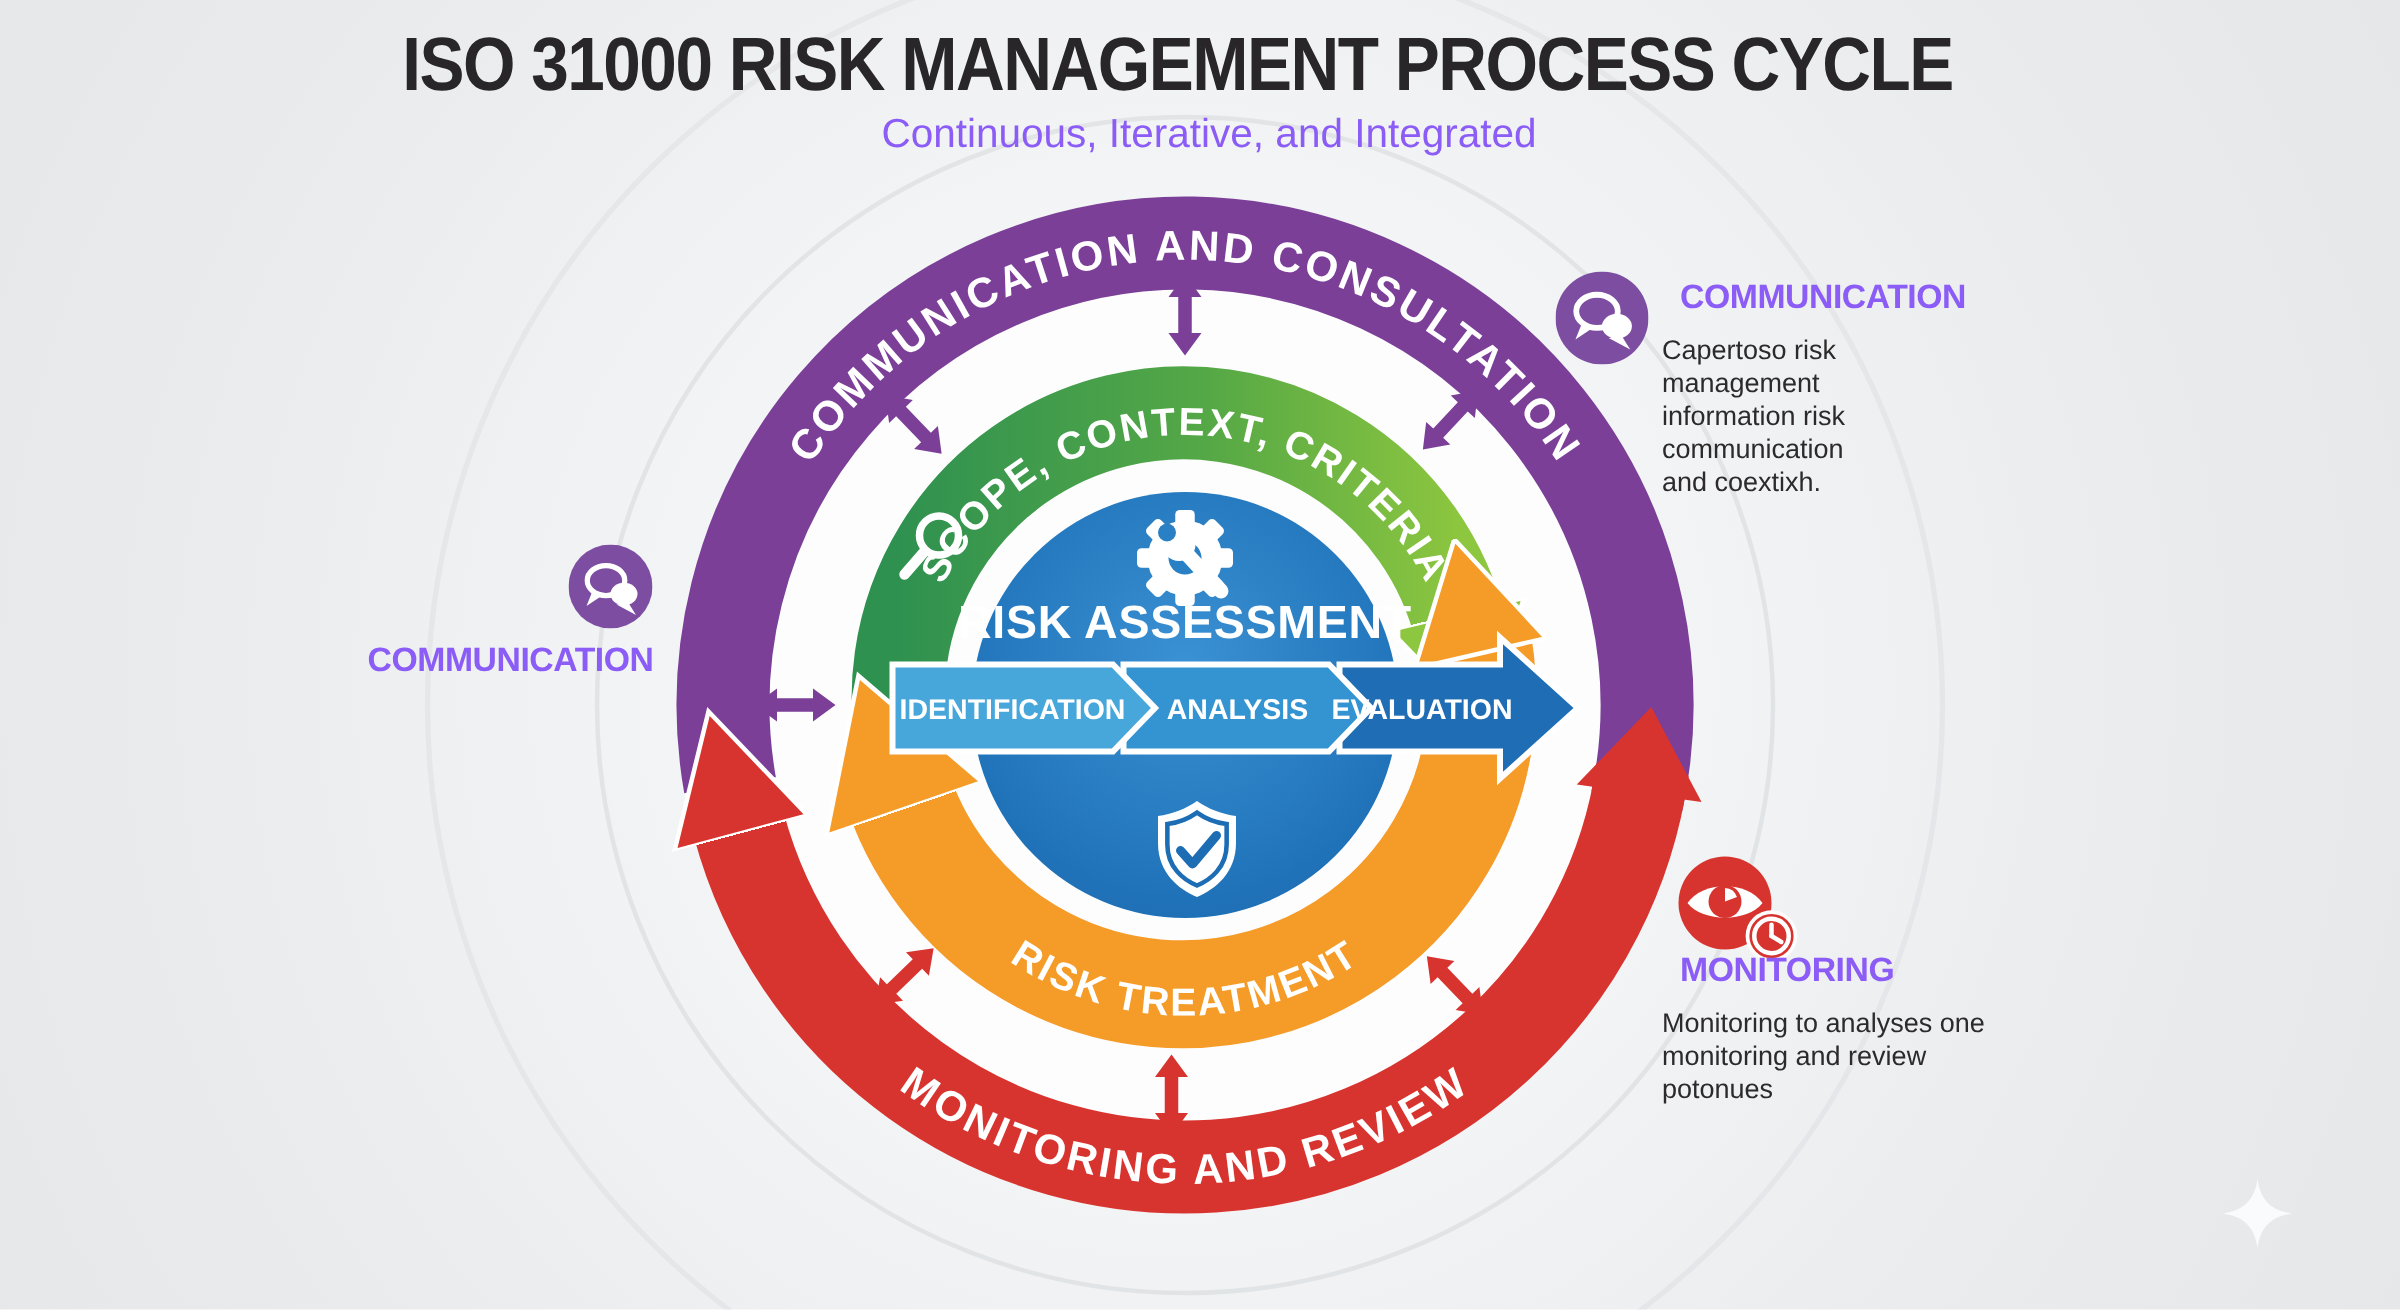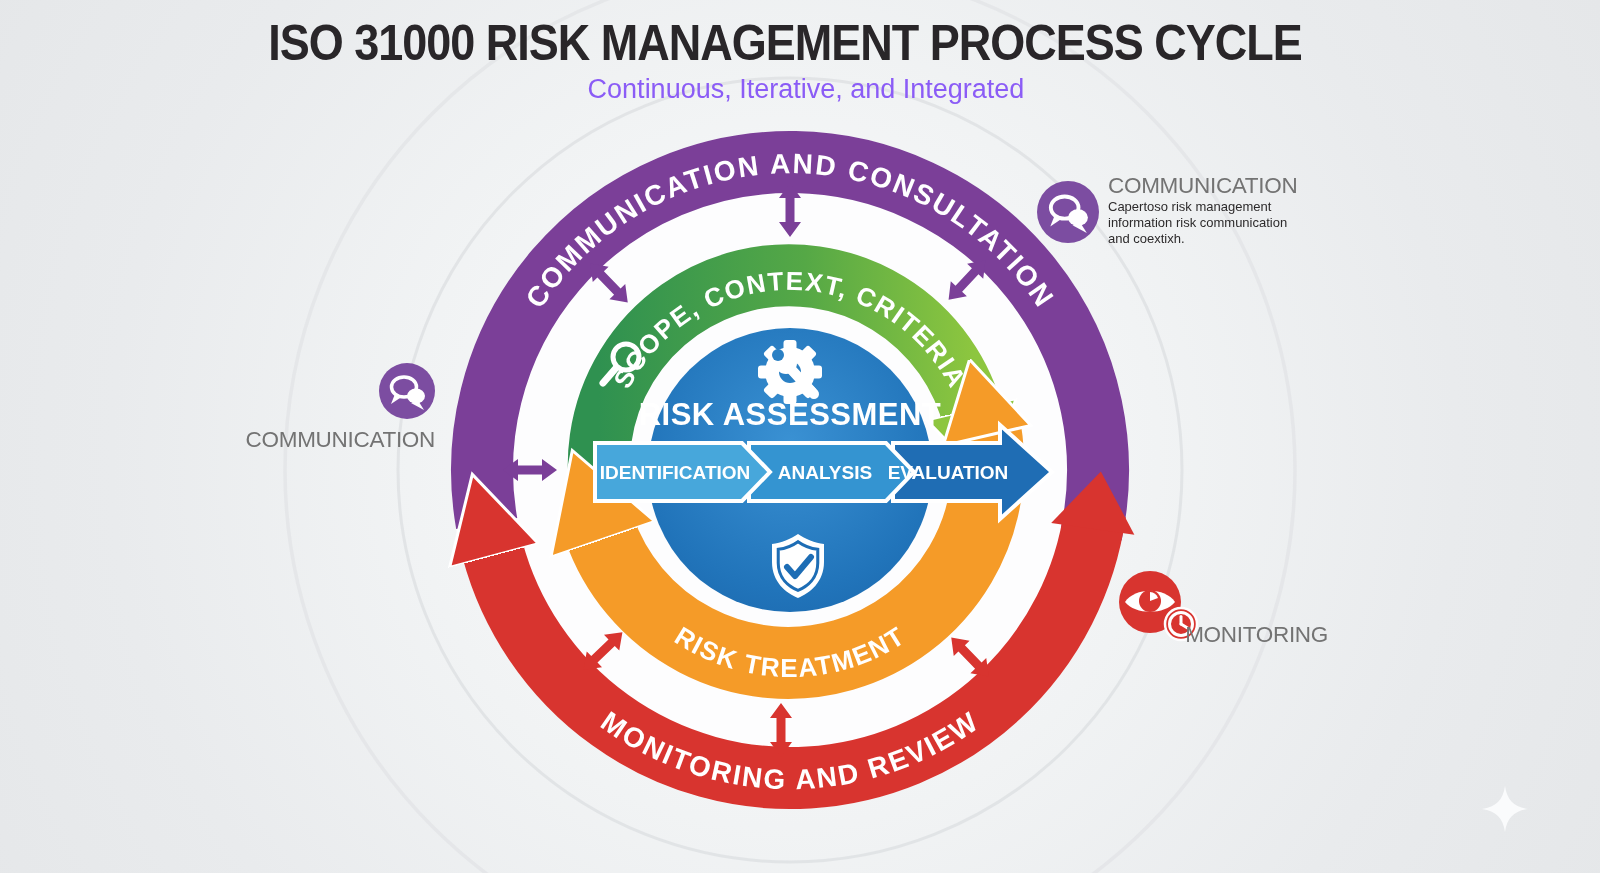--- a/index.html
+++ b/index.html
@@ -14,27 +14,27 @@
     left:0;top:14px;width:1570px;text-align:center;
     font-size:45px;font-weight:700;letter-spacing:-1px;color:#292629;
     transform:scaleY(1.12);transform-origin:top center;white-space:nowrap;
   }
   .subtitle{
     left:0;top:74px;width:1570px;text-align:center;
     font-size:27px;font-weight:400;color:#8b5cf6;letter-spacing:0px;margin-left:21px;
   }
   
   .callout{color:#232021;}
-  .callout h3{margin:0;font-size:22.5px;font-weight:400;letter-spacing:-0.3px;color:#737373;}
-  .callout .desc{font-size:13px;line-height:1.22;color:#2c2a2b;font-weight:400;}
+  .callout h3{margin:12px;font-size:22.5px;font-weight:700;letter-spacing:-0.3px;color:#8b5cf6;}
+  .callout .desc{font-size:18px;line-height:1.22;color:#2c2a2b;font-weight:400;}
   .co-left{left:233px;top:363px;width:202px;text-align:right;}
   .co-left .icon-wrap{display:flex;justify-content:flex-end;margin-right:0px;}
   .co-left h3{margin-top:8px;}
   .co-tr{left:1108px;top:173px;width:210px;text-align:left;}
-  .co-br{left:1108px;top:622px;width:220px;text-align:right;}
+  .co-br{left:1108px;top:622px;width:220px;text-align:left;}
   svg{display:block;}
 </style>
 </head>
 <body>
 
 <svg class="abs" width="1600" height="873" style="left:0;top:0;">
   <circle cx="790" cy="470" r="392" fill="none" stroke="#dcdfe2" stroke-width="3" opacity="0.75"></circle>
   <circle cx="790" cy="470" r="505" fill="none" stroke="#e1e3e6" stroke-width="3.5" opacity="0.7"></circle>
   <path fill="#fafbfc" d="M1505 786 C1507 800 1514 807 1528 809 C1514 811 1507 818 1505 832 C1503 818 1496 811 1482 809 C1496 807 1503 800 1505 786 Z"></path>
 </svg>
@@ -181,13 +181,17 @@
   <circle cx="44" cy="39" r="11" fill="#d8342f"></circle>
   <path d="M44 39 L44 30 A 9 9 0 0 1 52 36 Z" fill="#ffffff"></path>
   <circle cx="75" cy="62" r="16" fill="#d8342f" stroke="#fdfdfe" stroke-width="2.5"></circle>
   <circle cx="75" cy="62" r="11.5" fill="none" stroke="#ffffff" stroke-width="3"></circle>
   <line x1="75" y1="62" x2="75" y2="54.5" stroke="#ffffff" stroke-width="3" stroke-linecap="round"></line>
   <line x1="75" y1="62" x2="81.5" y2="66" stroke="#ffffff" stroke-width="3" stroke-linecap="round"></line>
 </svg>
 
 <div class="abs callout co-br">
   <h3>MONITORING</h3>
+  <div class="desc">
+    <div>Monitoring to analyses one</div>
+    <div>monitoring and review potonues</div>
+  </div>
 </div>
 
 </body></html>

